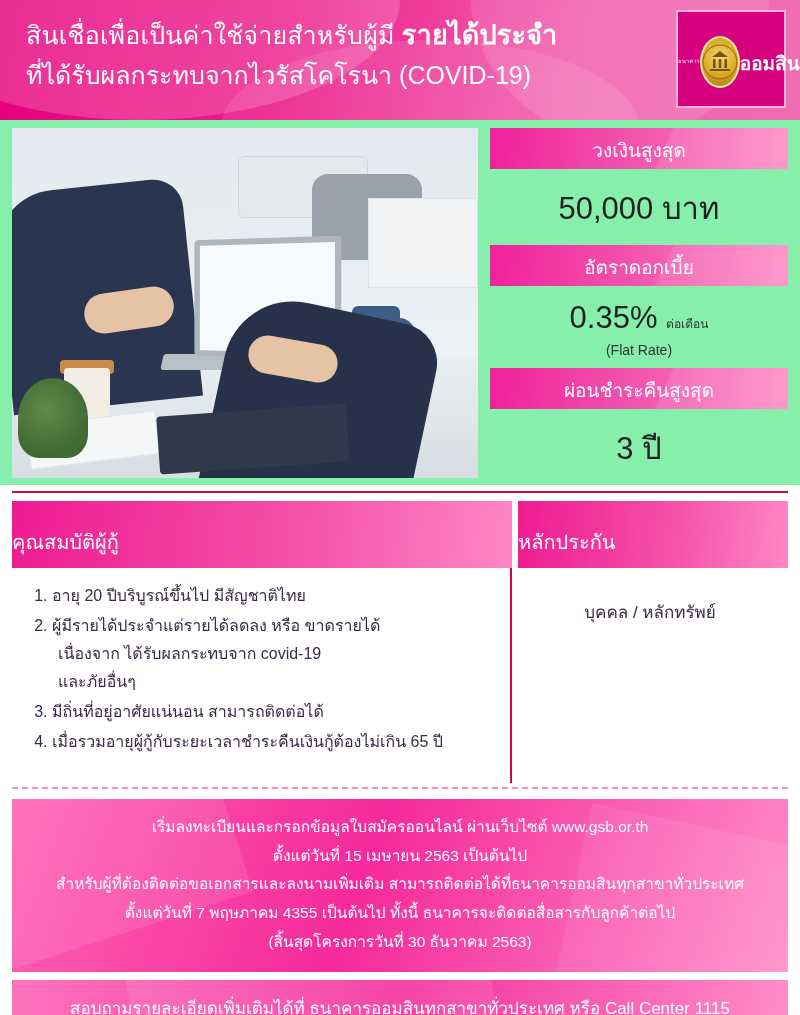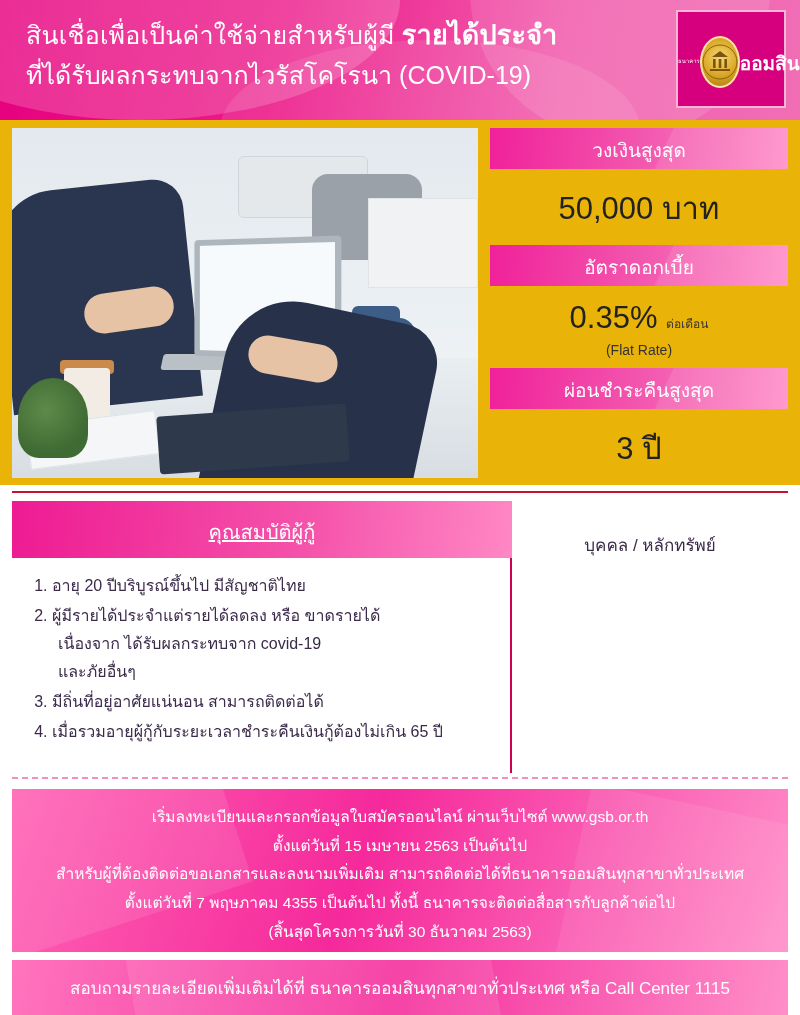--- a/index.html
+++ b/index.html
@@ -91,21 +91,21 @@
     letter-spacing: .2px;
   }
   .logo-top {
     color: #fff; font-size: 6px; line-height: 1; margin-bottom:1px;
   }
 
   
   .hero {
     display: flex;
     height: 365px;
-    background: #eab308;
+    background: #86efac;
     padding: 8px 0 0 0;
   }
   .photo {
     width: 466px;
     margin-left: 12px;
     height: 350px;
     background: linear-gradient(160deg,#dfe5ea 0%, #cfd7dd 45%, #bcc4cb 100%);
     position: relative;
     overflow: hidden;
   }
@@ -234,24 +234,22 @@
   
   .cols {
     display: flex;
     margin: 8px 12px 0 12px;
   }
   .col-left { width: 500px; }
   .col-right { flex: 1; margin-left: 6px; }
   .col-title {
     background: linear-gradient(95deg,#ee1b92 0%, #f554ab 60%, #ff87c5 100%);
     color: #fff;
-    text-align: center;
     font-size: 20px;
-    padding: 15px 0 10px;
-    text-decoration: underline;
+    padding: 25px 0 10px;
   }
   .col-body {
     padding: 14px 20px 6px 14px;
     font-size: 16px;
     color: #3b2a4a;
     line-height: 1.75;
     min-height: 215px;
     position: relative;
   }
   .col-left .col-body { border-right: 2px solid #d0004f; }
@@ -271,21 +269,21 @@
     border-top: 2px dashed #f48ec0;
     margin: 4px 12px 0 12px;
   }
 
   
   .note {
     margin: 10px 12px 0 12px;
     background: linear-gradient(110deg,#ff63b4 0%, #f5299b 45%, #ff8fc9 100%);
     color: #fff;
     text-align: center;
-    padding: 14px 10px 6px;
+    padding: 14px 10px 16px;
     font-size: 15.5px;
     line-height: 1.85;
     position: relative;
     overflow: hidden;
   }
   .note .sheen2 {
     position:absolute; left:-60px; top:-40px; width:280px; height:180px;
     background:#fff; opacity:.10; transform: rotate(-18deg);
   }
   .note .sheen3 {
@@ -412,20 +410,21 @@
           <span>มีถิ่นที่อยู่อาศัยแน่นอน สามารถติดต่อได้</span>
         </li>
         <li>
           <span>เมื่อรวมอายุผู้กู้กับระยะเวลาชำระคืนเงินกู้ต้องไม่เกิน 65 ปี</span>
         </li>
       </ol>
     </div>
   </div>
 
   <div class="col-right">
+    <div class="col-title">หลักประกัน</div>
     <div class="col-body">
       <div class="guarantee-text">บุคคล / หลักทรัพย์</div>
     </div>
   </div>
 
 </div>
 
 <hr class="dashed">
 
 <div class="note">

